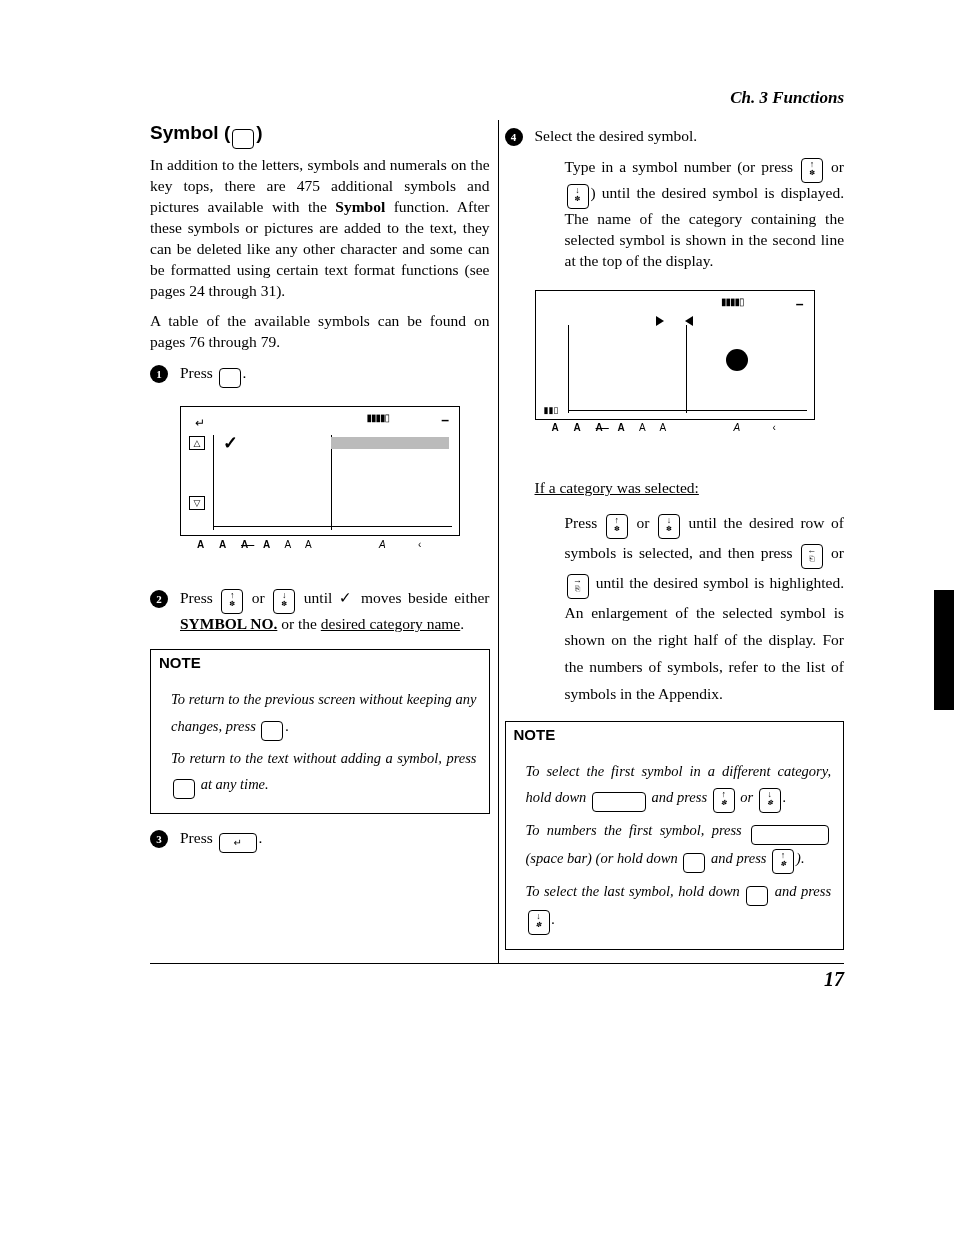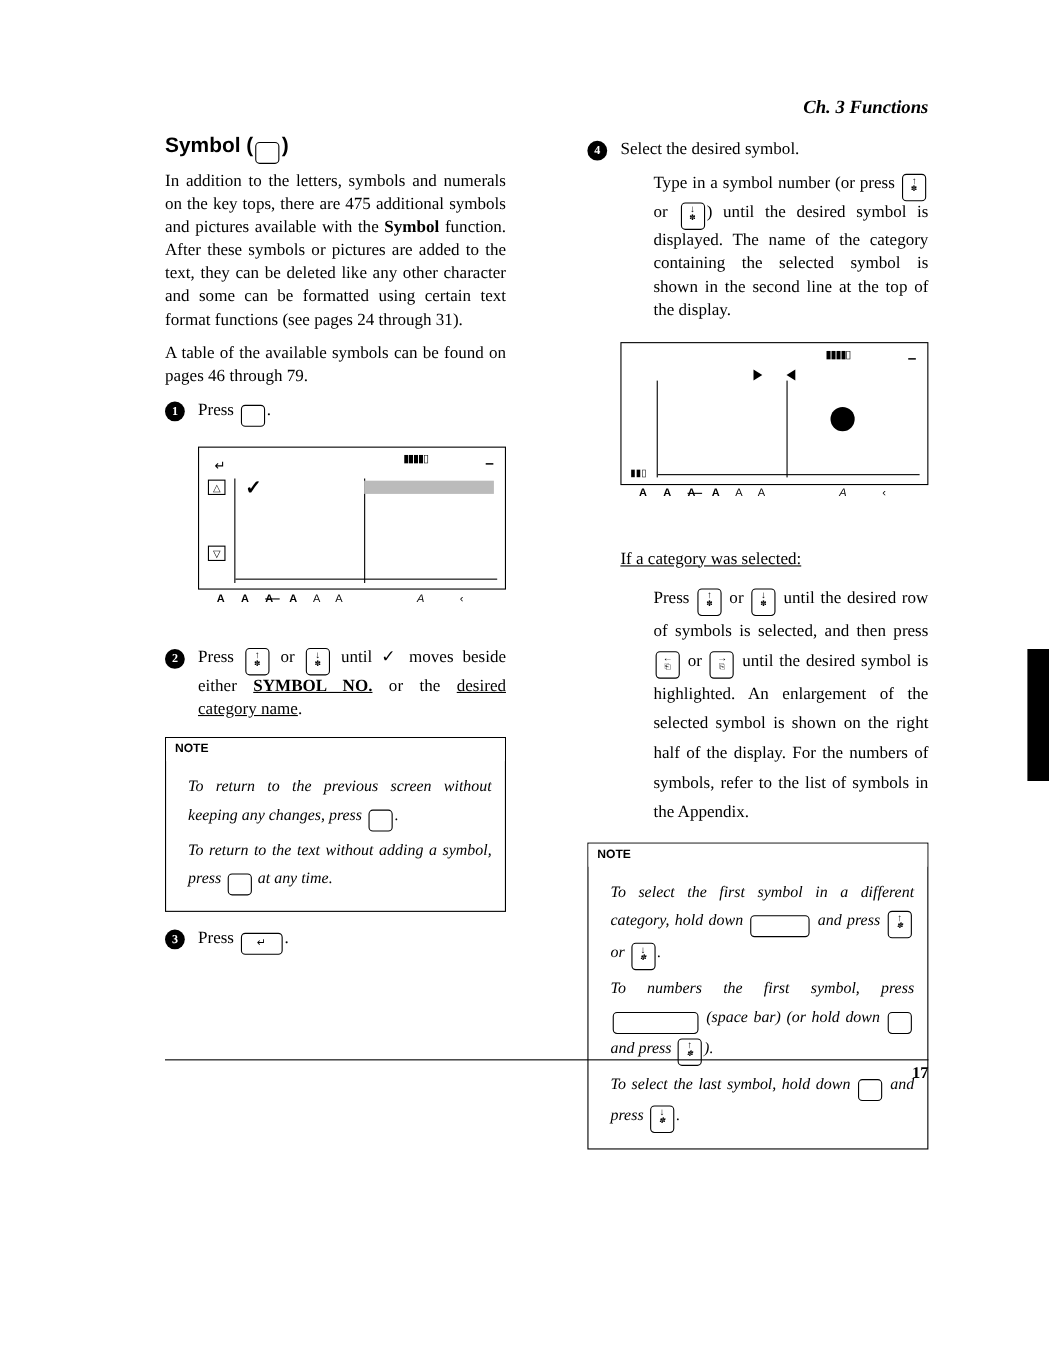--- a/index.html
+++ b/index.html
@@ -19,21 +19,20 @@
   .chapter {
     text-align: right;
     font-style: italic;
     font-weight: bold;
     font-size: 17px;
     font-family: Georgia, "Times New Roman", serif;
     margin-bottom: 12px;
   }
   .columns {
     display: flex;
-    gap: 30px;
   }
   .col {
     width: 50%;
     font-size: 15.5px;
     line-height: 1.35;
   }
   .left-col { padding-right: 8px; }
   .right-col { padding-left: 6px; }
   .divider {
     width: 1px;
@@ -123,21 +122,21 @@
   .note-box {
     border: 1.5px solid #000;
     margin: 14px 0;
     font-style: italic;
     font-size: 14.5px;
   }
   .note-box .note-head {
     font-family: Arial, sans-serif;
     font-style: normal;
     font-weight: 700;
-    font-size: 11px;
+    font-size: 15px;
     background: #fff;
     padding: 3px 8px;
     border-bottom: 0;
   }
   .note-box .note-body {
     padding: 6px 12px 10px 20px;
     text-align: justify;
     line-height: 1.8;
   }
   .note-box .note-body p { margin: 4px 0; }
@@ -154,22 +153,23 @@
     position: absolute;
     bottom: 86px;
     left: 150px;
     right: 110px;
     border-top: 0.8px solid #000;
   }
   .page-num {
     position: absolute;
     right: 0;
     top: 4px;
+    font-style: italic;
     font-weight: bold;
-    font-size: 15px;
+    font-size: 20px;
   }
   .shape-circle {
     display:inline-block; width:22px; height:22px; border-radius:50%; background:#000;
     position:absolute; top:58px; left:190px;
   }
   .tri-right { display:inline-block; width:0;height:0;border-top:5px solid transparent;border-bottom:5px solid transparent;border-left:8px solid #000;}
   .tri-left { display:inline-block; width:0;height:0;border-top:5px solid transparent;border-bottom:5px solid transparent;border-right:8px solid #000;}
   .appendix { }
 </style>
 </head>
@@ -182,21 +182,21 @@
 
     <div class="col left-col">
 
       <h2 class="section">
         <span>Symbol (</span><span class="keycap">&nbsp;</span><span>)</span>
       </h2>
 
       <p>
         <span>In addition to the letters, symbols and numerals on the key tops, there are 475 additional symbols and pictures available with the </span><span class="bold">Symbol</span><span> function. After these symbols or pictures are added to the text, they can be deleted like any other character and some can be formatted using certain text format functions (see pages 24 through 31).</span>
       </p>
-      <p>A table of the available symbols can be found on pages 46 through 79.</p>
+      <p>A table of the available symbols can be found on pages 76 through 79.</p>
 
 
       <div class="step">
         <div class="step-num">1</div>
         <div class="step-body">
           <span>Press </span><span class="keycap">&nbsp;</span><span>.</span>
         </div>
       </div>
 
       <div class="screen">

